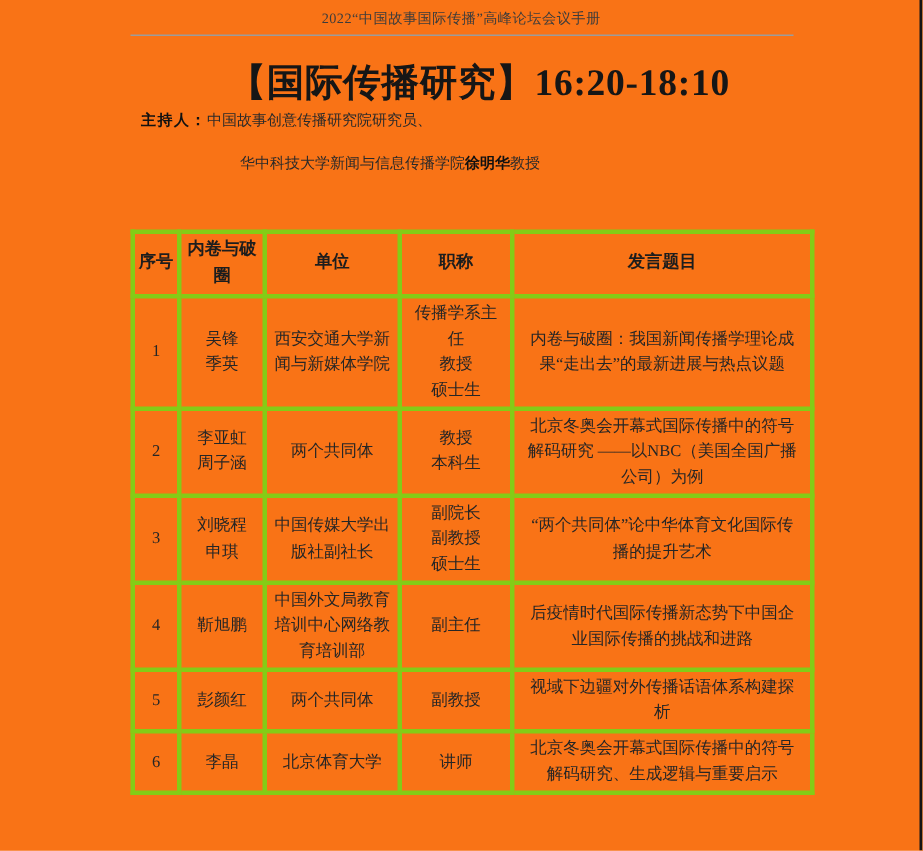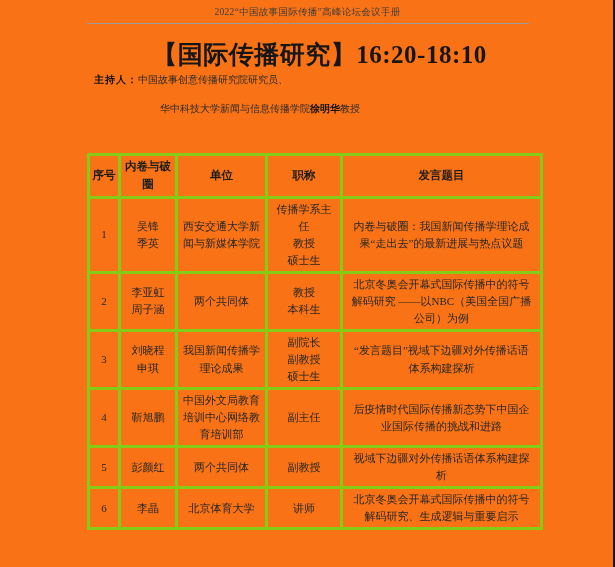--- a/index.html
+++ b/index.html
@@ -110,23 +110,23 @@
         <tr>
           <td>2</td>
           <td>李亚虹<br>周子涵</td>
           <td>两个共同体</td>
           <td>教授<br>本科生</td>
           <td class="topic">北京冬奥会开幕式国际传播中的符号解码研究 ——以NBC（美国全国广播公司）为例</td>
         </tr>
         <tr>
           <td>3</td>
           <td>刘晓程<br>申琪</td>
-          <td>我国新闻传播学理论成果</td>
+          <td>中国传媒大学出版社副社长</td>
           <td>副院长<br>副教授<br>硕士生</td>
-          <td class="topic">“发言题目”视域下边疆对外传播话语体系构建探析</td>
+          <td class="topic">“两个共同体”论中华体育文化国际传播的提升艺术</td>
         </tr>
         <tr>
           <td>4</td>
           <td>靳旭鹏</td>
           <td>中国外文局教育培训中心网络教育培训部</td>
           <td>副主任</td>
           <td class="topic">后疫情时代国际传播新态势下中国企业国际传播的挑战和进路</td>
         </tr>
         <tr>
           <td>5</td>

